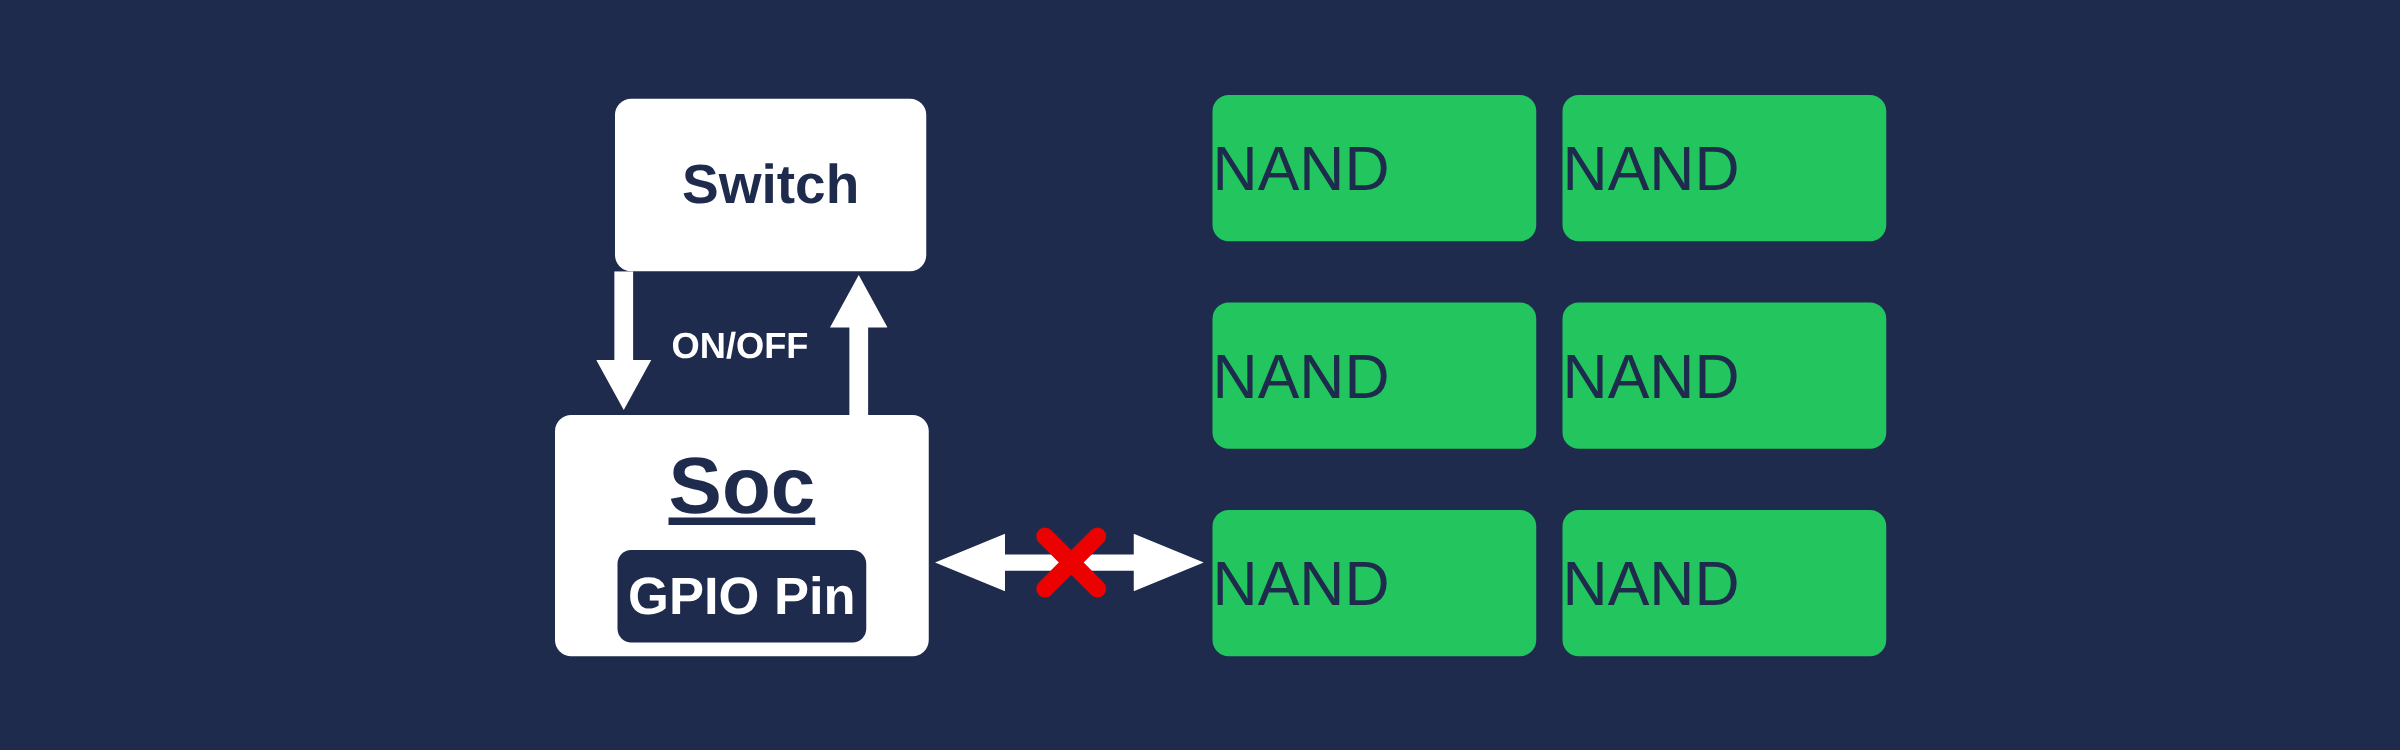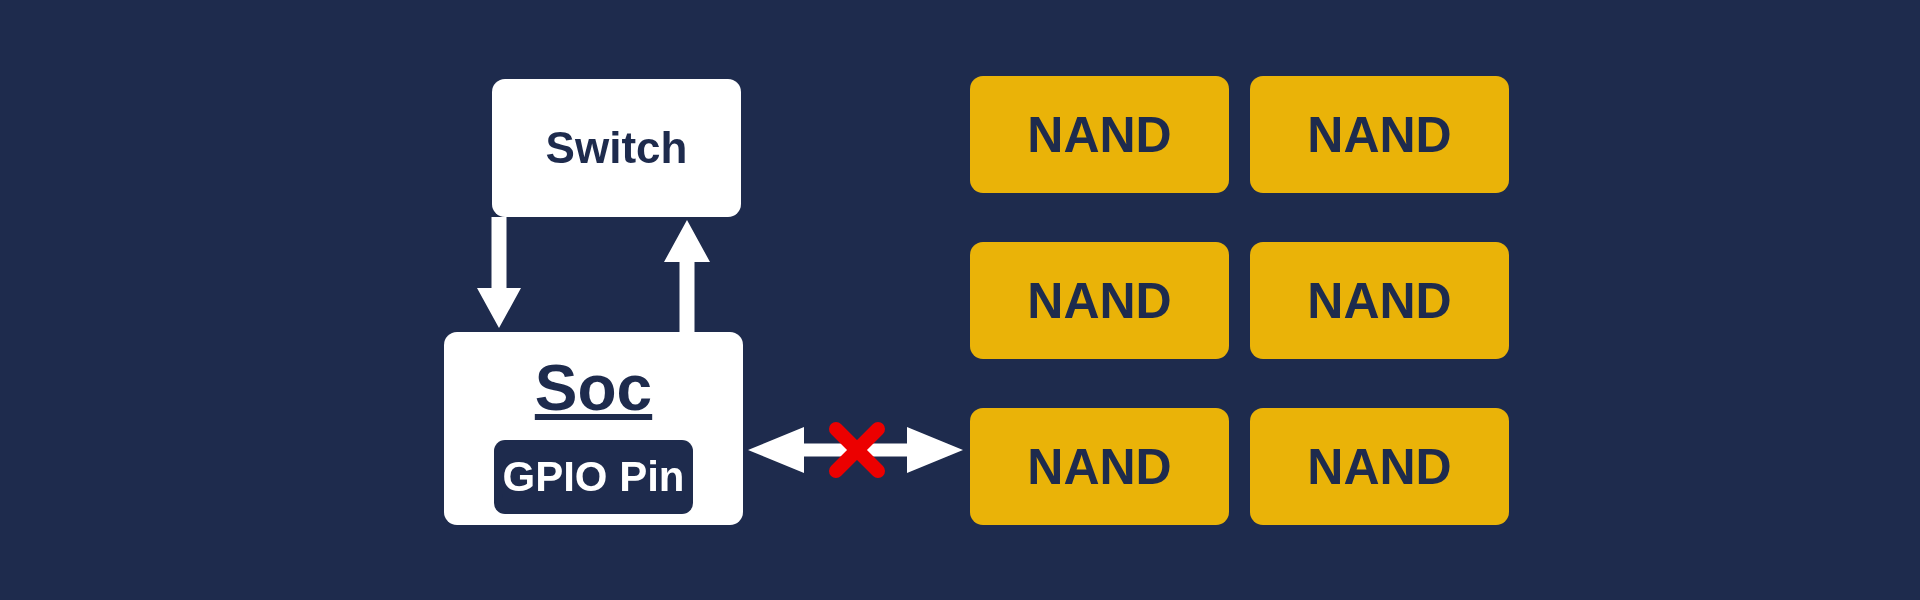--- a/index.html
+++ b/index.html
@@ -79,43 +79,43 @@
   .nand-grid {
     position: absolute;
     left: 970px; top: 76px;
     display: grid;
     grid-template-columns: 259px 259px;
     grid-template-rows: 117px 117px 117px;
     column-gap: 21px;
     row-gap: 49px;
   }
   .nand-box {
-    background: #eab308;
+    background: #22c55e;
     border-radius: 13px;
     color: #1e2b4d;
     font-size: 50px;
-    font-weight: 700;
+    font-weight: 400;
     display: flex;
     align-items: center;
-    justify-content: center;
   }
 </style>
 </head>
 <body>
 
 <div class="canvas">
 
   <div class="white-box switch-box">
     <span>Switch</span>
   </div>
 
   <svg class="arrow-svg arrow-down" width="44" height="111" viewBox="0 0 44 111">
     <polygon points="14.5,0 29.5,0 29.5,71 44,71 22,111 0,71 14.5,71" fill="#ffffff"></polygon>
   </svg>
 
+  <div class="onoff-label">ON/OFF</div>
 
   <svg class="arrow-svg arrow-up" width="46" height="112" viewBox="0 0 46 112">
     <polygon points="23,0 46,42 30.5,42 30.5,112 15.5,112 15.5,42 0,42" fill="#ffffff"></polygon>
   </svg>
 
   <div class="white-box soc-box">
     <div class="soc-label">Soc</div>
     <div class="gpio-box">
       <span>GPIO Pin</span>
     </div>

